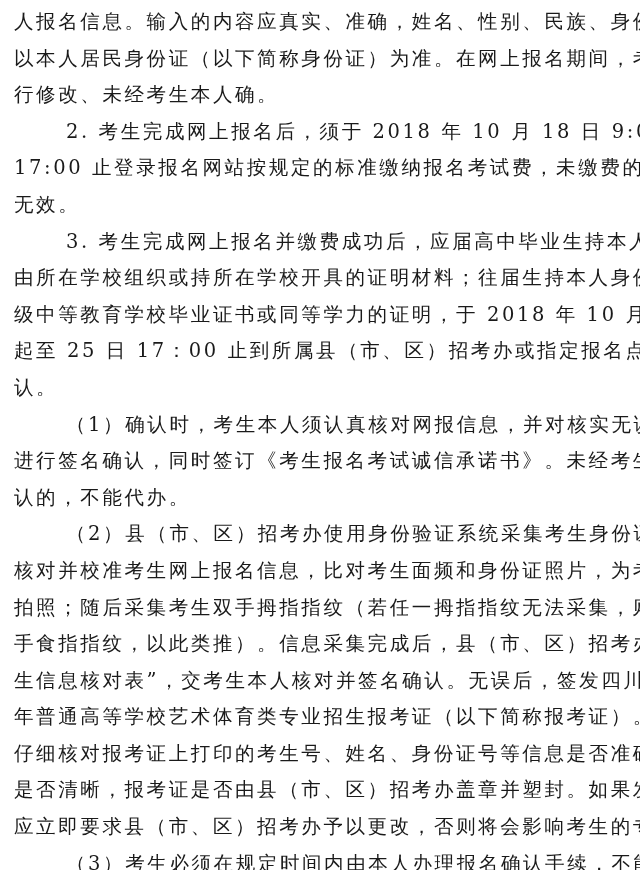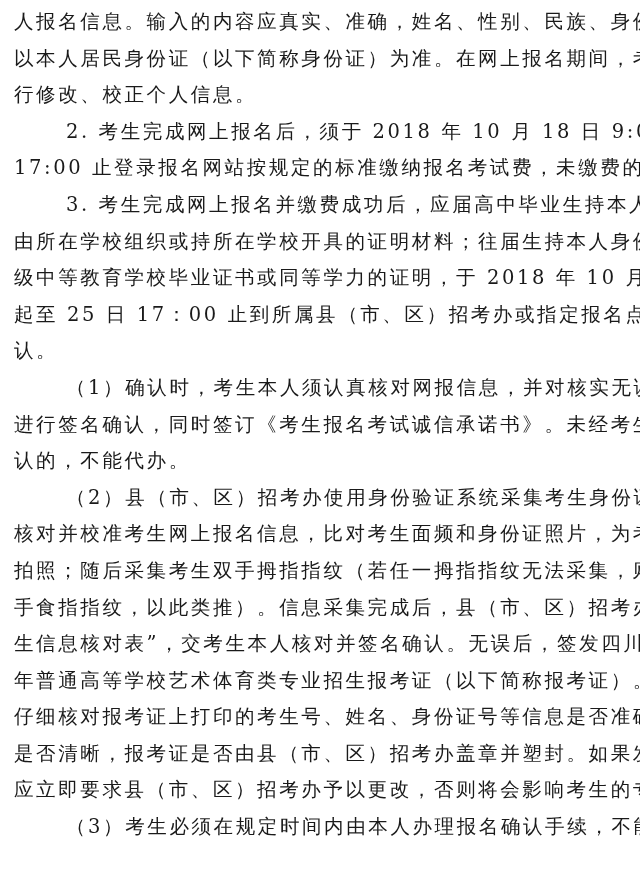--- a/index.html
+++ b/index.html
@@ -12,23 +12,24 @@
   }
   .line { white-space: nowrap; height: 36.6px; overflow: visible; display: block; }
   .indent { padding-left: 52px; }
 </style>
 </head>
 <body>
 
 <div class="doc">
   <span class="line">人报名信息。输入的内容应真实、准确，姓名、性别、民族、身份证号等</span>
   <span class="line">以本人居民身份证（以下简称身份证）为准。在网上报名期间，考生可自</span>
-  <span class="line">行修改、校正个人信息。</span>
+  <span class="line">行修改、未经考生本人确。</span>
   <span class="line indent">2. 考生完成网上报名后，须于 2018 年 10 月 18 日 9:00 起至 21 日</span>
   <span class="line">17:00 止登录报名网站按规定的标准缴纳报名考试费，未缴费的考生报名</span>
+  <span class="line">无效。</span>
   <span class="line indent">3. 考生完成网上报名并缴费成功后，应届高中毕业生持本人身份证，</span>
   <span class="line">由所在学校组织或持所在学校开具的证明材料；往届生持本人身份证、高</span>
   <span class="line">级中等教育学校毕业证书或同等学力的证明，于 2018 年 10 月 22 日 9：00</span>
   <span class="line">起至 25 日 17：00 止到所属县（市、区）招考办或指定报名点进行现场确</span>
   <span class="line">认。</span>
   <span class="line indent">（1）确认时，考生本人须认真核对网报信息，并对核实无误的信息</span>
   <span class="line">进行签名确认，同时签订《考生报名考试诚信承诺书》。未经考生本人确</span>
   <span class="line">认的，不能代办。</span>
   <span class="line indent">（2）县（市、区）招考办使用身份验证系统采集考生身份证信息，</span>
   <span class="line">核对并校准考生网上报名信息，比对考生面频和身份证照片，为考生现场</span>

